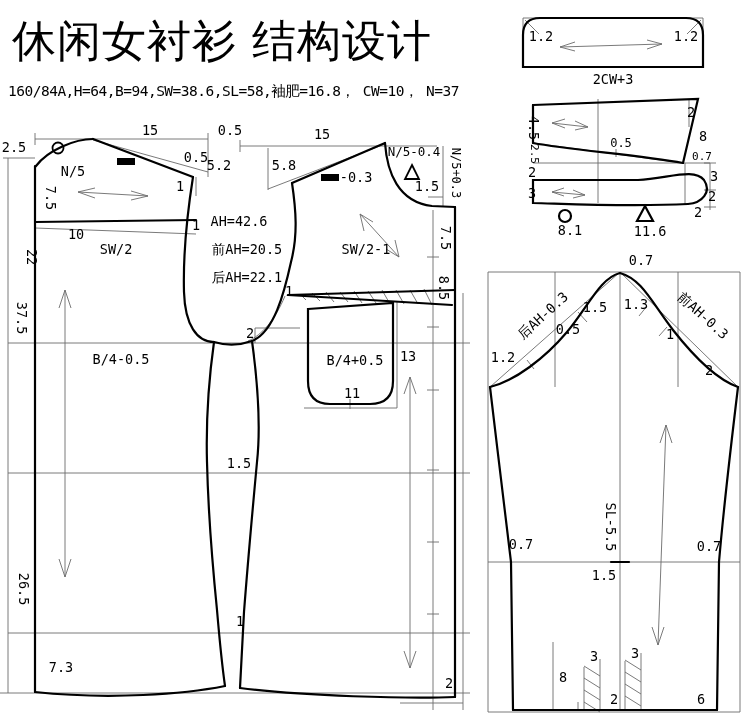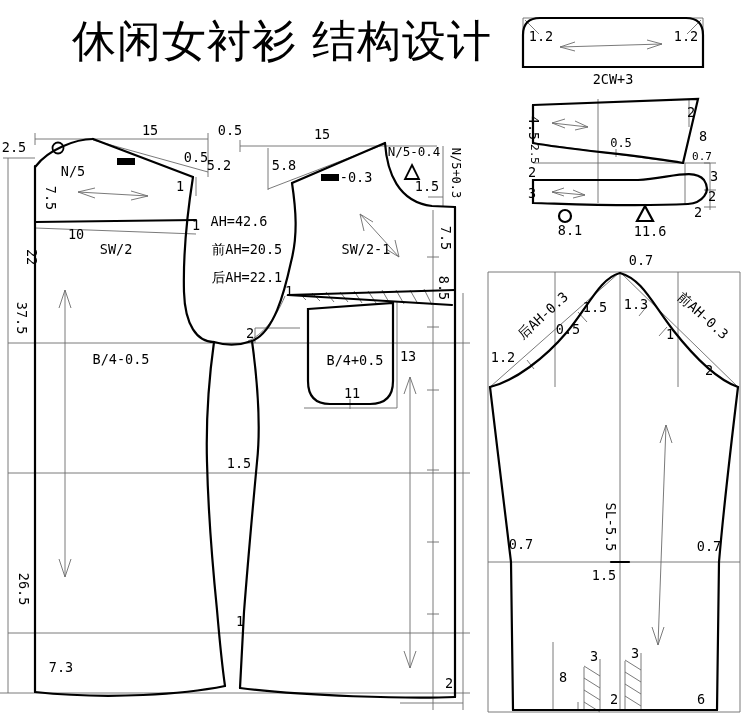--- a/index.html
+++ b/index.html
@@ -1,32 +1,33 @@
 <!DOCTYPE html>
 <html><head>
 <meta charset="utf-8">
 <style>
   html,body{margin:0;padding:0;background:#fff;}
   .canvas{position:relative;width:750px;height:717px;overflow:hidden;background:#fff;
           font-family:"DejaVu Sans Mono","Liberation Mono",monospace;color:#111;}
   .title{position:absolute;left:12px;top:12px;width:480px;
          font-family:"DejaVu Serif","Liberation Serif",serif;
-         font-size:44px;font-weight:500;letter-spacing:1px;white-space:nowrap;color:#000;text-align:right;}
+         font-size:44px;font-weight:500;letter-spacing:1px;white-space:nowrap;color:#000;}
   .subtitle{position:absolute;left:8px;top:82px;width:470px;
             font-family:"DejaVu Sans Mono","Liberation Mono",monospace;
             font-size:14.5px;letter-spacing:-0.5px;white-space:nowrap;color:#000;}
   svg{position:absolute;left:0;top:0;}
   svg text{fill:#000;font-family:"DejaVu Sans Mono","Liberation Mono",monospace;}
 </style>
 </head>
 <body>
 
 <div class="canvas">
 
   <div class="title">休闲女衬衫 结构设计</div>
+  <div class="subtitle">160/84A,H=64,B=94,SW=38.6,SL=58,袖肥=16.8， CW=10， N=37</div>
 
   <svg width="750" height="717" viewBox="0 0 750 717">
 
     <g stroke="#6b6b6b" stroke-width="0.9" fill="none">
 
       <path d="M3,158 H35"></path>
       <path d="M8,158 V693"></path>
       <path d="M35,139 H208 M35,133 V145 M208,133 V177"></path>
       <path d="M240,146 H437 M240,140 V152"></path>
       <path d="M268,148 V190"></path>

